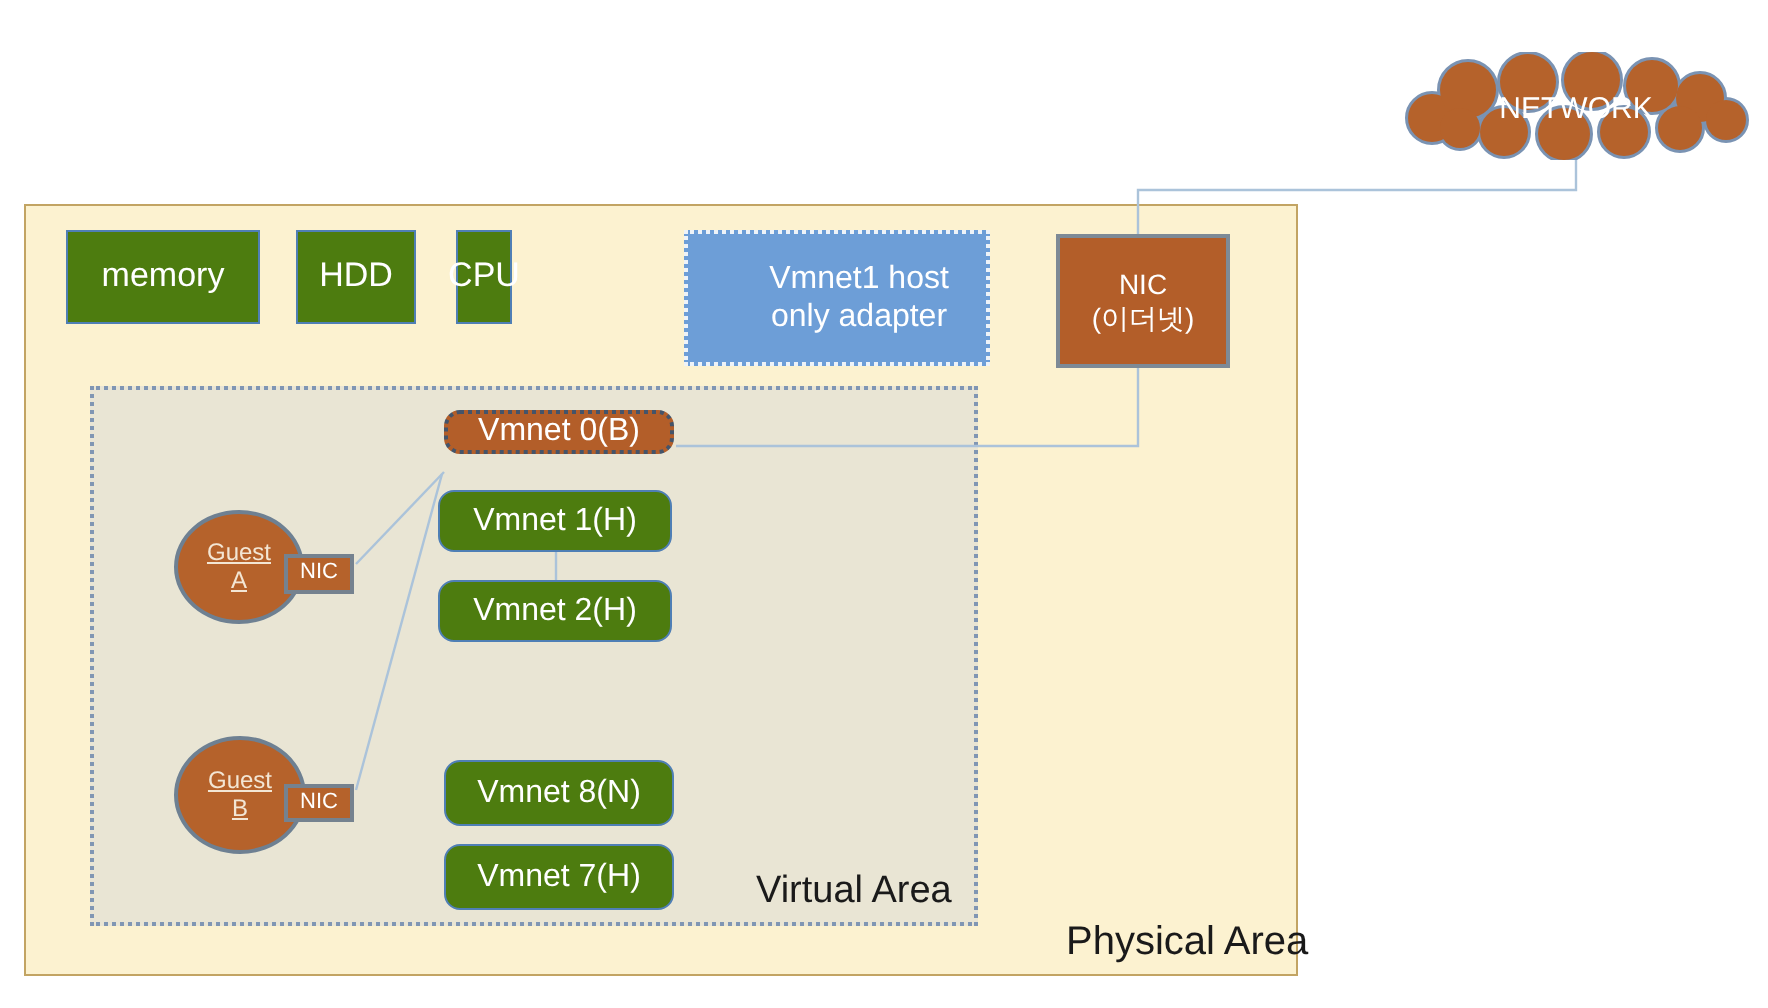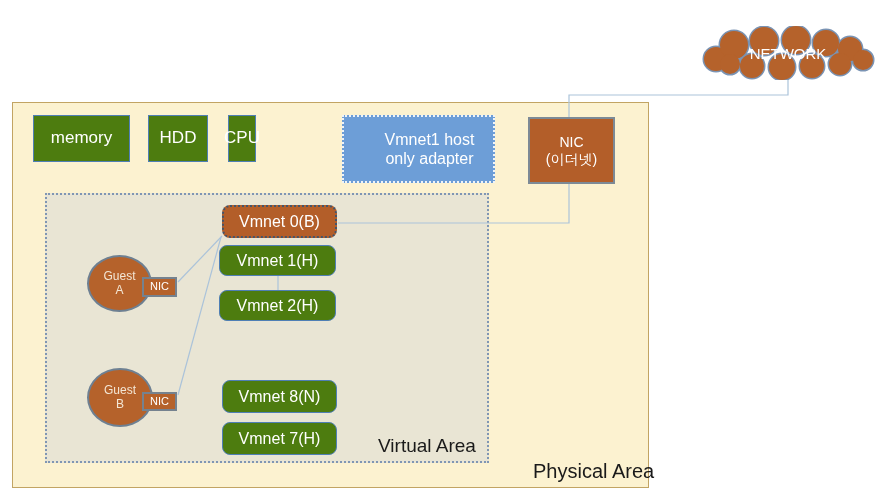--- a/index.html
+++ b/index.html
@@ -25,28 +25,28 @@
   .blue{background:#4d7c0f;border:1.5px solid #4f7fb5;}
   .blue-dotted{background:#6d9ed7;border:2px dotted #eef3f8;}
   .orange{background:#b35e29;}
   .hw{font-size:17px;}
   .hw-memory{left:33px;top:115px;width:97px;height:47px;}
   .hw-hdd{left:148px;top:115px;width:60px;height:47px;}
   .hw-cpu{left:228px;top:115px;width:28px;height:47px;}
   .vmnet1-adapter{left:342px;top:115px;width:153px;height:68px;font-size:16px;padding-left:22px;}
   .nic-eth{left:528px;top:117px;width:87px;height:67px;border:2px solid #7d8a96;font-size:14px;}
   .vmnet{border-radius:8px;font-size:16px;}
-  .vmnet0{left:222px;top:205px;width:115px;height:33px;border:2px dotted #44546a;}
+  .vmnet0{left:222px;top:205px;width:115px;height:22px;border:2px dotted #44546a;}
   .vmnet1{left:219px;top:245px;width:117px;height:31px;}
   .vmnet2{left:219px;top:290px;width:117px;height:31px;}
   .vmnet8{left:222px;top:380px;width:115px;height:33px;justify-content:center;}
   .vmnet9{left:222px;top:422px;width:115px;height:33px;}
   .guest{
     border-radius:50%;border:2px solid #6e8092;background:#b5622b;
-    color:#f3e6d4;font-size:12px;line-height:1.15;
+    color:#f3e6d4;font-size:12px;line-height:1.15;text-decoration:underline;
   }
   .guest-a{left:87px;top:255px;width:65px;height:57px;}
   .guest-b{left:87px;top:368px;width:66px;height:59px;}
   .guest-nic{
     background:#b5622b;border:2px solid #75828f;color:#ffffff;font-size:11px;
   }
   .nic-a{left:142px;top:277px;width:35px;height:20px;}
   .nic-b{left:142px;top:392px;width:35px;height:19px;}
   .area-label{color:#1a1a1a;}
   .virtual-label{left:378px;top:435px;font-size:19px;}

